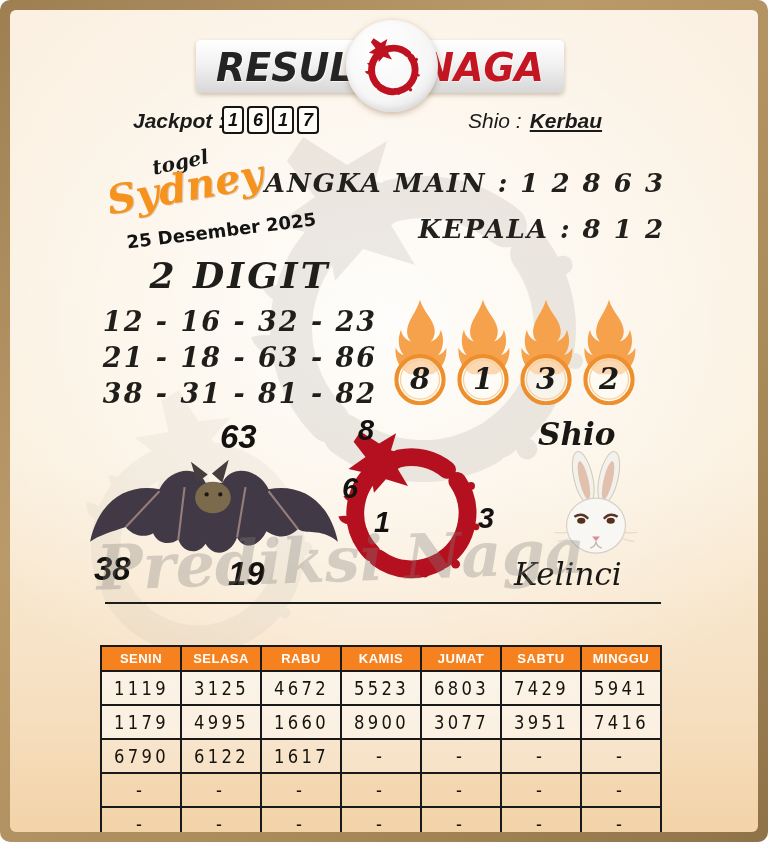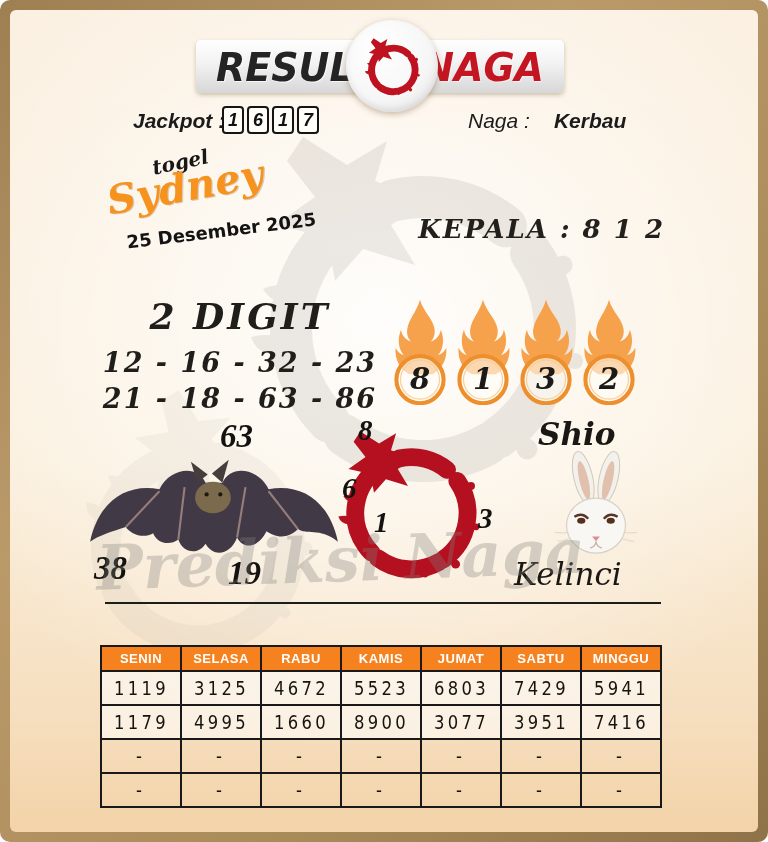--- a/index.html
+++ b/index.html
@@ -46,49 +46,49 @@
   
   .jackpot-row { position:absolute; left:0; top:96px; width:748px; height:34px; }
   .jackpot-label { position:absolute; left:123px; top:3px; font-size:21px; font-style:italic; font-weight:bold; color:#1b1b1b; }
   .jackpot-boxes { position:absolute; left:212px; top:0; display:flex; gap:3px; }
   .jackpot-box {
     width:22px; height:28px; background:#fffdf8; border:2.5px solid #141414; border-radius:4px;
     display:flex; align-items:center; justify-content:center;
     font-size:18px; font-weight:bold; font-style:italic; color:#111;
   }
   .shio-line { position:absolute; left:458px; top:3px; font-size:21px; font-style:italic; color:#1b1b1b; }
-  .shio-line .shio-value { font-weight:bold; margin-left:24px; }
+  .shio-line .shio-value { font-weight:bold; margin-left:8px;text-decoration:underline; }
 
   
   .market-tag { position:absolute; left:142px; top:140px; font-family:"DejaVu Serif", serif; font-style:italic; font-weight:bold; font-size:20px; color:#171717; transform:rotate(-12deg); }
   .market-name { position:absolute; left:96px; top:153px; font-family:"DejaVu Serif", serif; font-style:italic; font-weight:bold; font-size:40px; color:#f6921e; transform:rotate(-10deg); text-shadow:1px 1px 0 rgba(120,70,10,0.25); }
   .market-date { position:absolute; left:116px; top:210px; font-family:"DejaVu Sans", sans-serif; font-weight:bold; font-size:18px; color:#131313; transform:rotate(-7deg); }
 
   
   .pred { position:absolute; right:93px; text-align:right; font-family:"DejaVu Serif", serif; font-style:italic; font-weight:bold; color:#22201d; white-space:nowrap; }
   .pred-angka { top:158px; font-size:26px; letter-spacing:2px; }
   .pred-kepala { top:204px; font-size:26px; letter-spacing:2px; }
   .pred-ekor { top:248px; font-size:26px; letter-spacing:2px; }
 
   
-  .twodigit { position:absolute; left:60px; top:244px; width:340px; text-align:center; font-family:"DejaVu Serif", serif; font-style:italic; font-weight:bold; color:#201e1b;margin-top:41px; }
+  .twodigit { position:absolute; left:60px; top:244px; width:340px; text-align:center; font-family:"DejaVu Serif", serif; font-style:italic; font-weight:bold; color:#201e1b; }
   .twodigit-title { font-size:36px; letter-spacing:3px; margin-bottom:8px; }
   .twodigit-row { font-size:27px; letter-spacing:2px; line-height:36px; white-space:nowrap; }
 
   
   .flames { position:absolute; left:379px; top:288px; display:flex; gap:1px; }
   .flame-unit { position:relative; width:62px; height:108px; }
   .flame-unit svg { width:62px; height:107px; display:block; }
   .flame-digit {
     position:absolute; left:0; top:64px; width:62px; text-align:center;
     font-family:"DejaVu Serif", serif; font-style:italic; font-weight:bold; font-size:29px; color:#1c1a17;
   }
 
   
-  .hand-num { position:absolute; font-family:Liberation Serif, serif; font-style:italic; font-weight:bold; color:#141210; }
+  .hand-num { position:absolute; font-family:Liberation Sans, sans-serif; font-style:italic; font-weight:bold; color:#141210; }
   .script-label { position:absolute; font-family:"DejaVu Serif", serif; font-style:italic; color:#1a1814; }
   .bat-box { position:absolute; left:78px; top:428px; width:252px; height:138px; }
   .dragon-box { position:absolute; left:313px; top:408px; width:170px; height:170px; color:#b5101f; }
   .rabbit-box { position:absolute; left:535px; top:440px; width:102px; height:108px; }
   .watermark {
     position:absolute; left:86px; top:512px; width:560px;
     font-family:"DejaVu Serif", serif; font-style:italic; font-weight:bold; font-size:62px;
     color:rgba(130,128,124,0.32); transform:rotate(-2deg); white-space:nowrap;
   }
 
@@ -202,34 +202,36 @@
 
     <div class="jackpot-row">
       <span class="jackpot-label">Jackpot :</span>
       <div class="jackpot-boxes">
         <span class="jackpot-box">1</span>
         <span class="jackpot-box">6</span>
         <span class="jackpot-box">1</span>
         <span class="jackpot-box">7</span>
       </div>
       <div class="shio-line">
-        <span>Naga :</span><span class="shio-value">Kerbau</span>
+        <span>Shio :</span><span class="shio-value">Kerbau</span>
       </div>
     </div>
 
     <div class="market-tag">togel</div>
     <div class="market-name">Sydney</div>
     <div class="market-date">25 Desember 2025</div>
 
+    <div class="pred pred-angka"><span>ANGKA MAIN</span> : <span>1 2 8 6 3</span></div>
     <div class="pred pred-kepala"><span>KEPALA</span> : <span>8 1 2</span></div>
 
     <div class="twodigit">
       <div class="twodigit-title">2 DIGIT</div>
       <div class="twodigit-row">12 - 16 - 32 - 23</div>
       <div class="twodigit-row">21 - 18 - 63 - 86</div>
+      <div class="twodigit-row">38 - 31 - 81 - 82</div>
     </div>
 
     <div class="flames">
       <div class="flame-unit">
         <svg>
             <use href="#sym-flame"></use>
           </svg>
         <span class="flame-digit">8</span>
       </div>
       <div class="flame-unit">
@@ -303,20 +305,29 @@
         </tr>
         <tr class="light">
           <td><span>1179</span></td>
           <td><span>4995</span></td>
           <td><span>1660</span></td>
           <td><span>8900</span></td>
           <td><span>3077</span></td>
           <td><span>3951</span></td>
           <td><span>7416</span></td>
         </tr>
+        <tr class="mid">
+          <td><span>6790</span></td>
+          <td><span>6122</span></td>
+          <td><span>1617</span></td>
+          <td><span>-</span></td>
+          <td><span>-</span></td>
+          <td><span>-</span></td>
+          <td><span>-</span></td>
+        </tr>
         <tr>
           <td><span>-</span></td>
           <td><span>-</span></td>
           <td><span>-</span></td>
           <td><span>-</span></td>
           <td><span>-</span></td>
           <td><span>-</span></td>
           <td><span>-</span></td>
         </tr>
         <tr>

